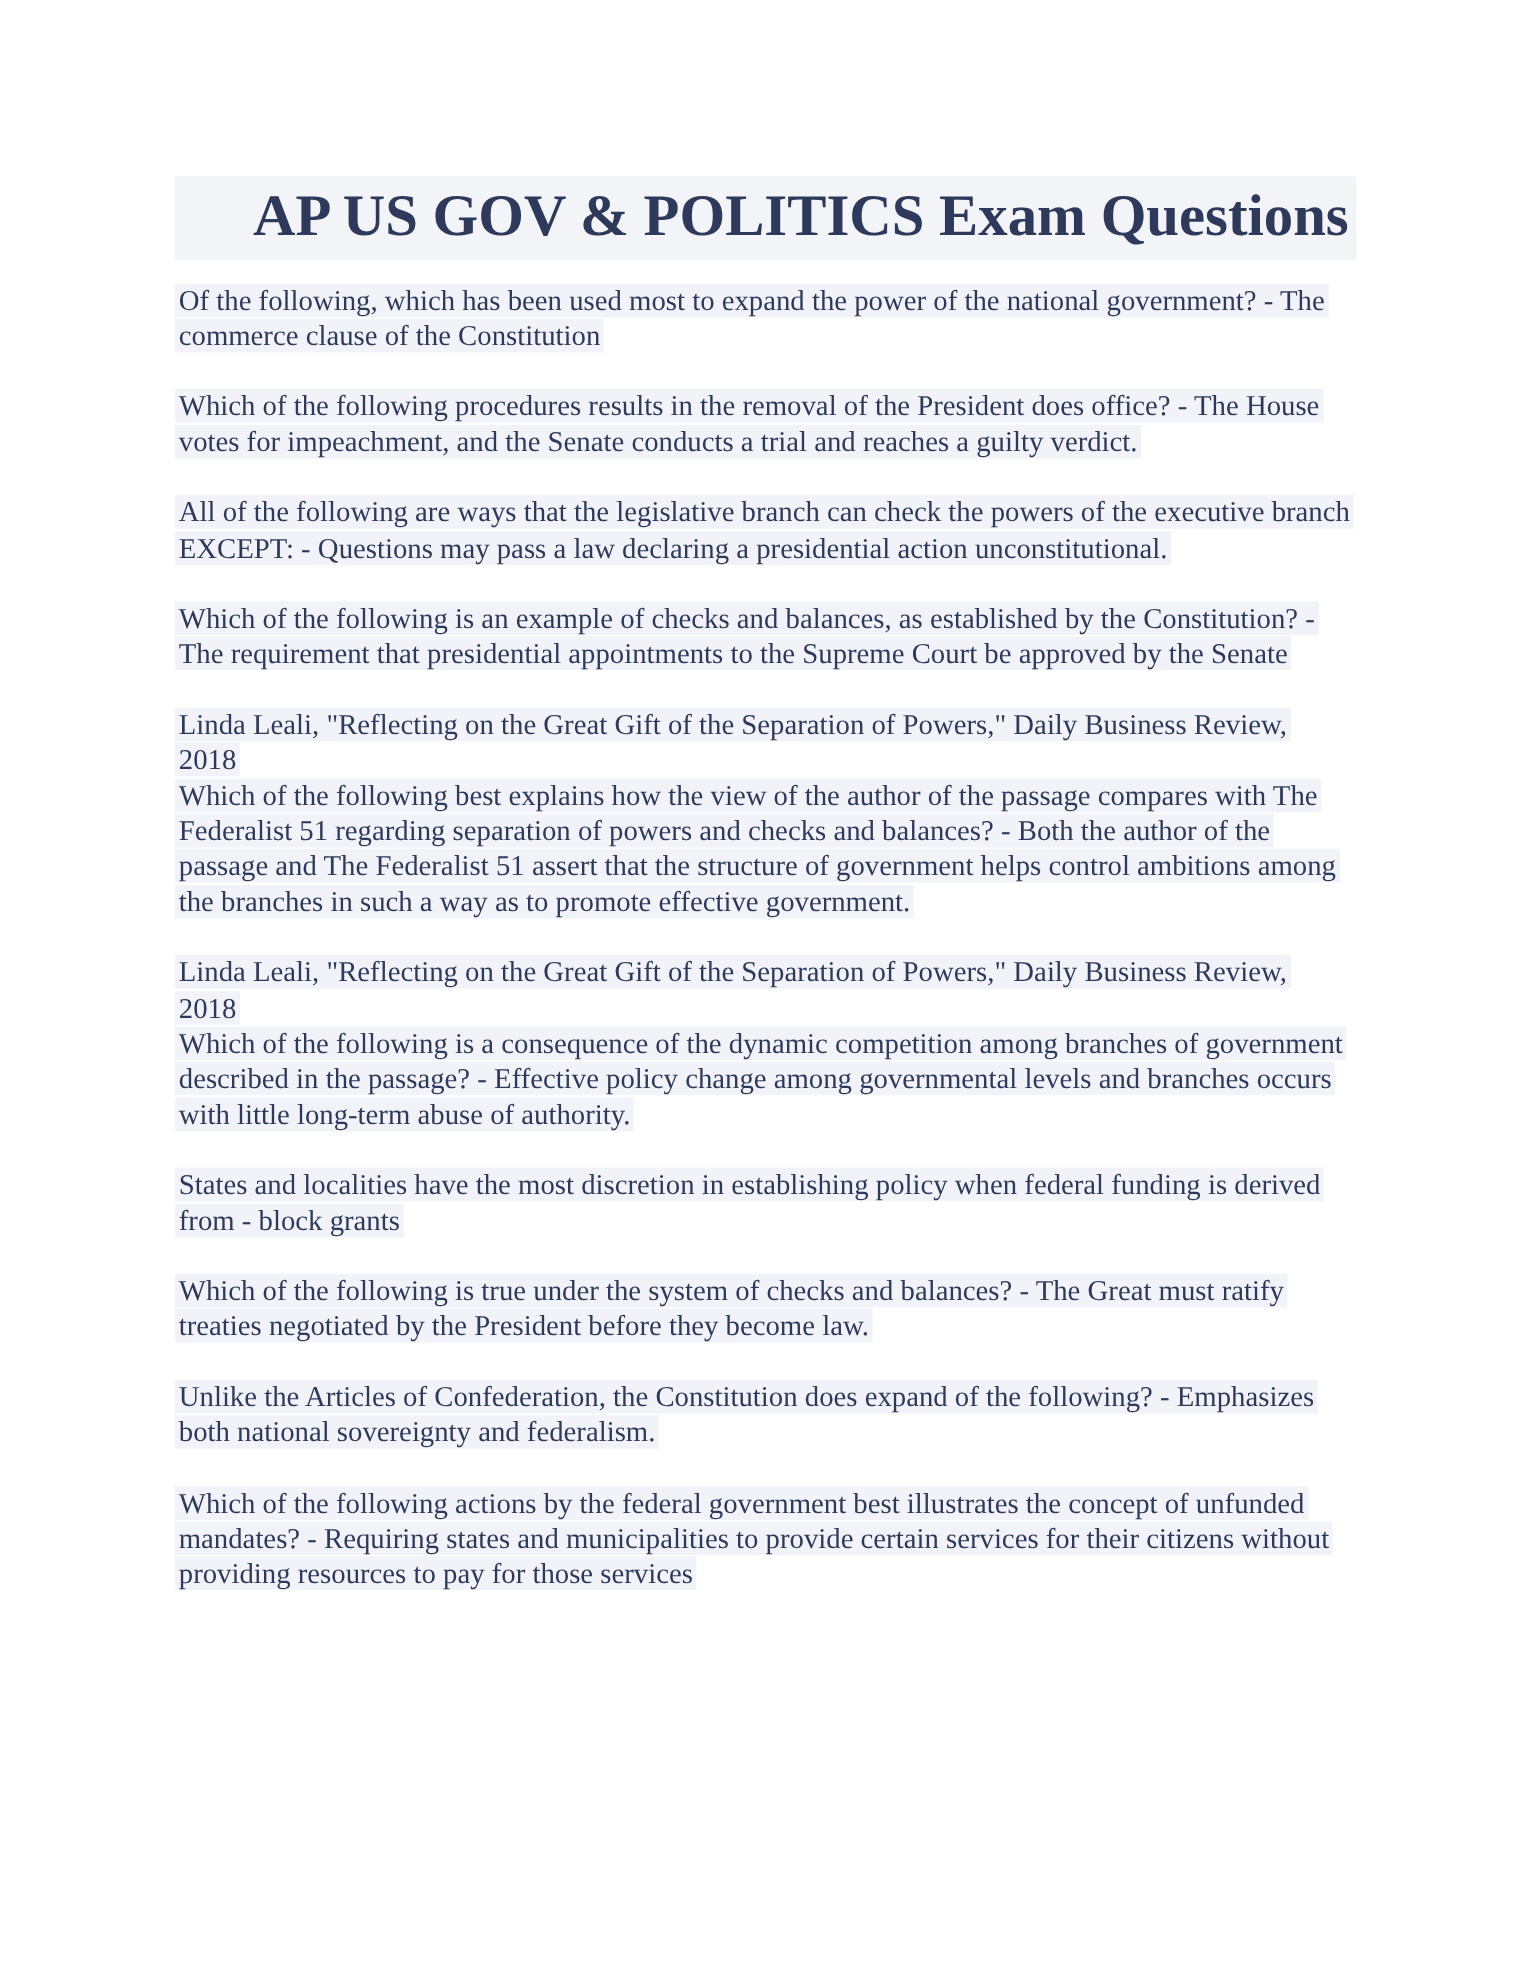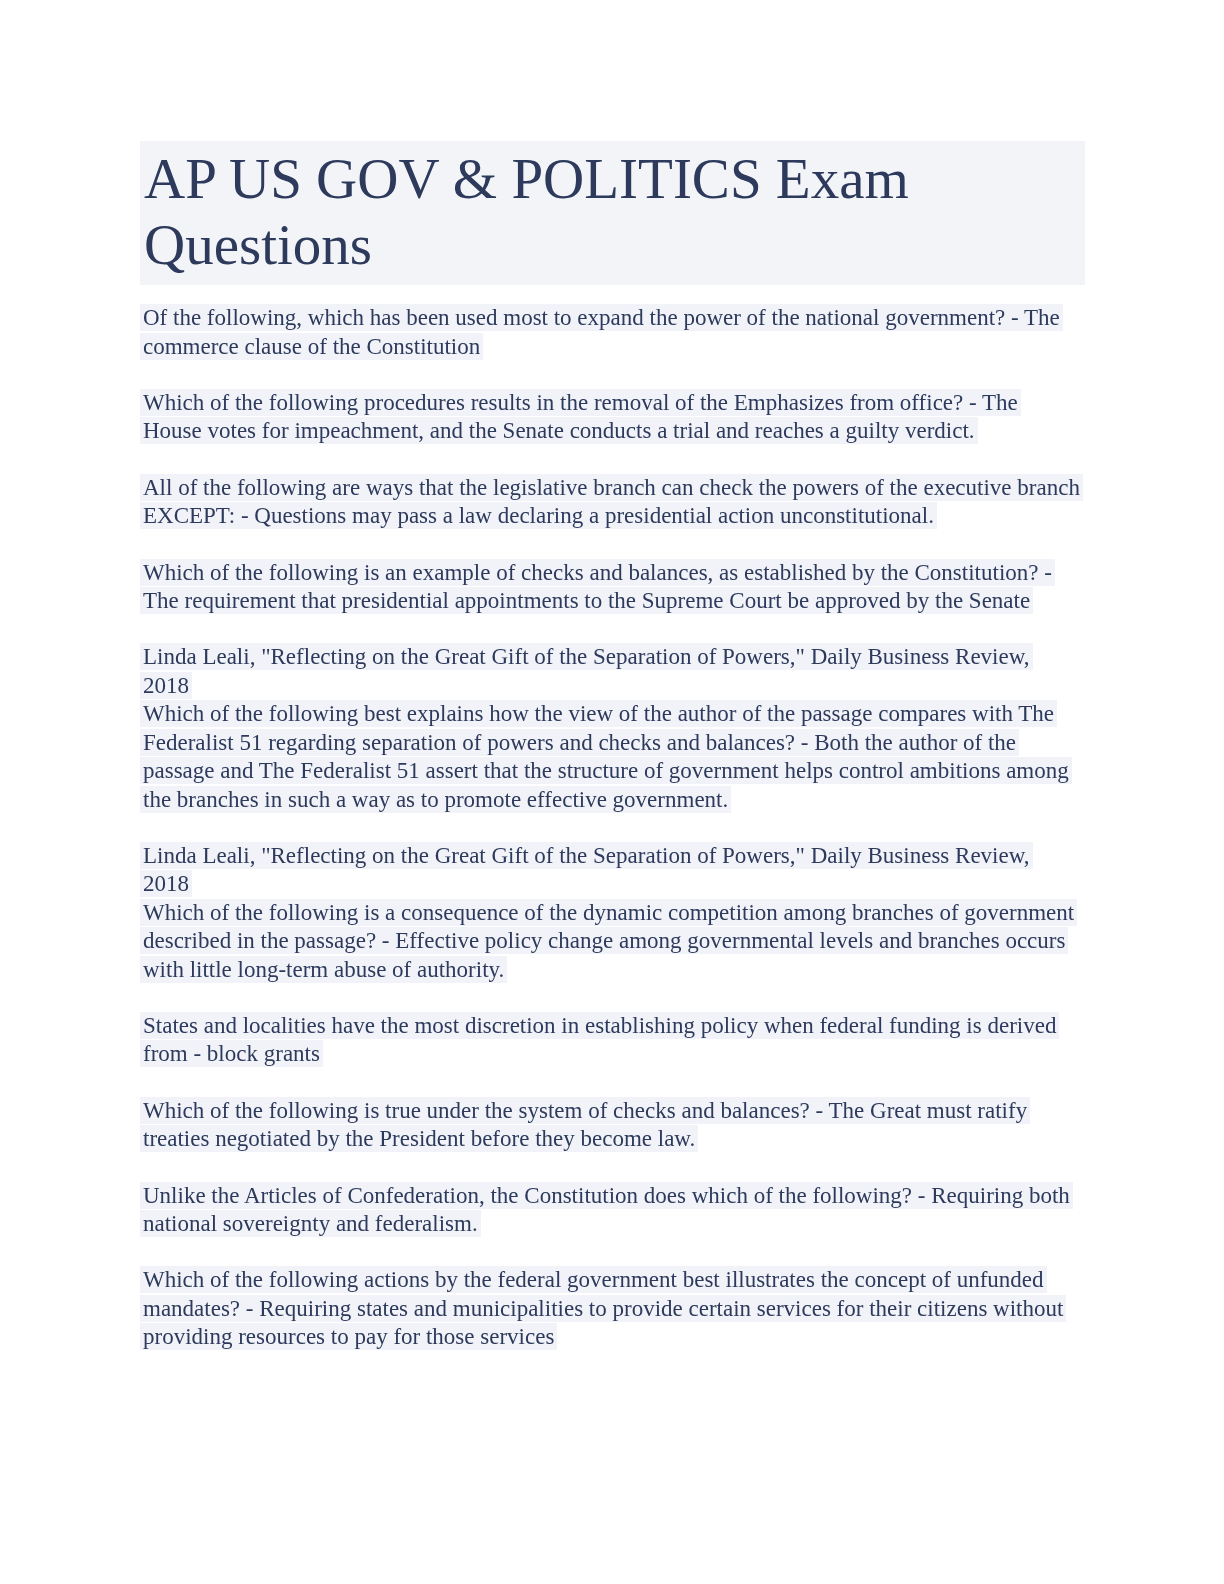--- a/index.html
+++ b/index.html
@@ -20,25 +20,26 @@
     left: 140px;
     top: 141px;
     width: 945px;
   }
   .doc-title {
     display: block;
     box-sizing: border-box;
     width: 100%;
     background: var(--title-highlight, #f3f4f8);
     color: var(--text, #2d3a5c);
-    font-size: 57px;
-    font-weight: 400;
+    font-size: 47px;
+    font-weight: 700;
     line-height: 1.16;
     padding: 5px 6px 7px 4px;
     margin: 0 0 19px 0;
+    text-align: right;
   }
   .para {
     margin: 0 4px 28px 0;
     font-size: 23px;
     line-height: 28.4px;
     color: var(--text, #2d3a5c);
   }
   .para .hl {
     background: var(--highlight, #f1f3f8);
     white-space: pre-line;
@@ -48,25 +49,25 @@
   }
 </style>
 </head>
 <body>
 
 <div class="page">
   <div class="content">
     <h1 class="doc-title">AP US GOV &amp; POLITICS Exam Questions</h1>
 
     <p class="para"><span class="hl">Of the following, which has been used most to expand the power of the national government? - The commerce clause of the Constitution</span></p>
-    <p class="para"><span class="hl">Which of the following procedures results in the removal of the Emphasizes from office? - The House votes for impeachment, and the Senate conducts a trial and reaches a guilty verdict.</span></p>
+    <p class="para"><span class="hl">Which of the following procedures results in the removal of the President does office? - The House votes for impeachment, and the Senate conducts a trial and reaches a guilty verdict.</span></p>
     <p class="para"><span class="hl">All of the following are ways that the legislative branch can check the powers of the executive branch EXCEPT: - Questions may pass a law declaring a presidential action unconstitutional.</span></p>
     <p class="para"><span class="hl">Which of the following is an example of checks and balances, as established by the Constitution? - The requirement that presidential appointments to the Supreme Court be approved by the Senate</span></p>
     <p class="para"><span class="hl">Linda Leali, "Reflecting on the Great Gift of the Separation of Powers," Daily Business Review, 2018
 Which of the following best explains how the view of the author of the passage compares with The Federalist 51 regarding separation of powers and checks and balances? - Both the author of the passage and The Federalist 51 assert that the structure of government helps control ambitions among the branches in such a way as to promote effective government.</span></p>
     <p class="para"><span class="hl">Linda Leali, "Reflecting on the Great Gift of the Separation of Powers," Daily Business Review, 2018
 Which of the following is a consequence of the dynamic competition among branches of government described in the passage? - Effective policy change among governmental levels and branches occurs with little long-term abuse of authority.</span></p>
     <p class="para"><span class="hl">States and localities have the most discretion in establishing policy when federal funding is derived from - block grants</span></p>
     <p class="para"><span class="hl">Which of the following is true under the system of checks and balances? - The Great must ratify treaties negotiated by the President before they become law.</span></p>
-    <p class="para"><span class="hl">Unlike the Articles of Confederation, the Constitution does which of the following? - Requiring both national sovereignty and federalism.</span></p>
+    <p class="para"><span class="hl">Unlike the Articles of Confederation, the Constitution does expand of the following? - Emphasizes both national sovereignty and federalism.</span></p>
     <p class="para"><span class="hl">Which of the following actions by the federal government best illustrates the concept of unfunded mandates? - Requiring states and municipalities to provide certain services for their citizens without providing resources to pay for those services</span></p>
   </div>
 </div>
 
 </body></html>

